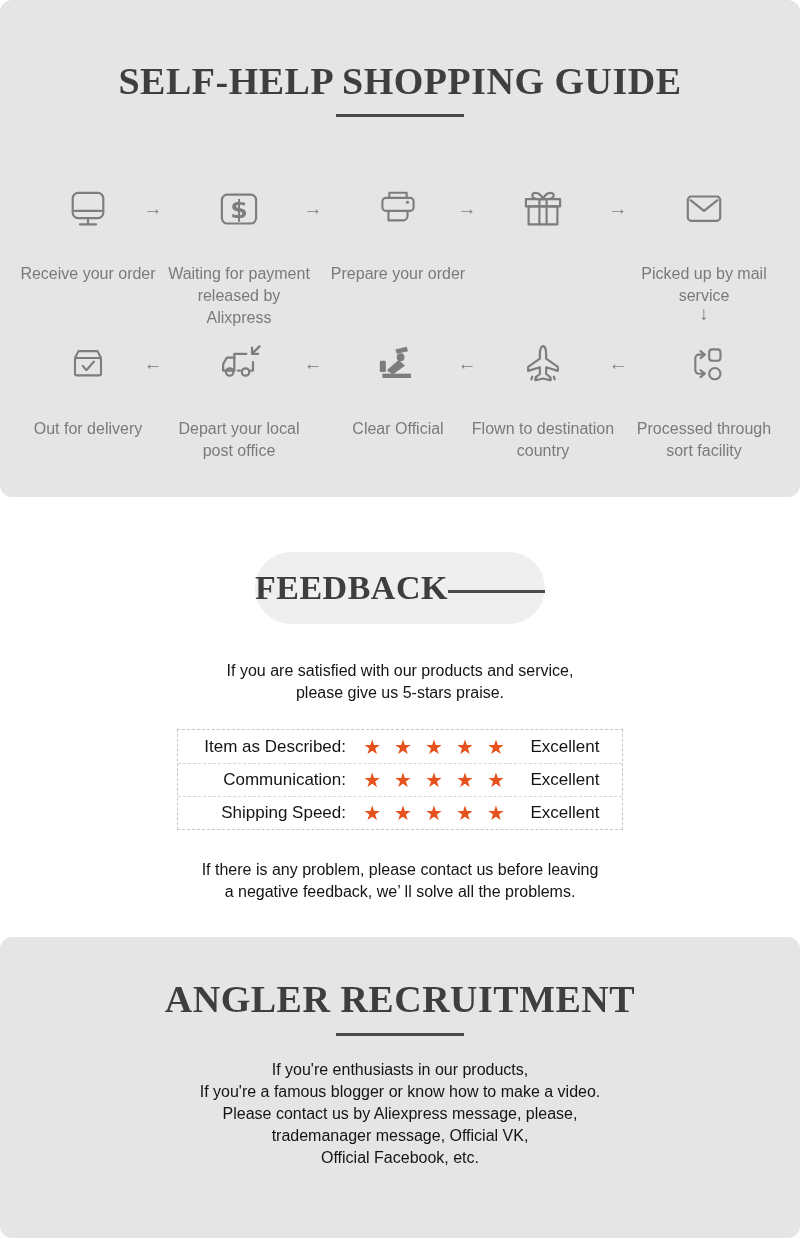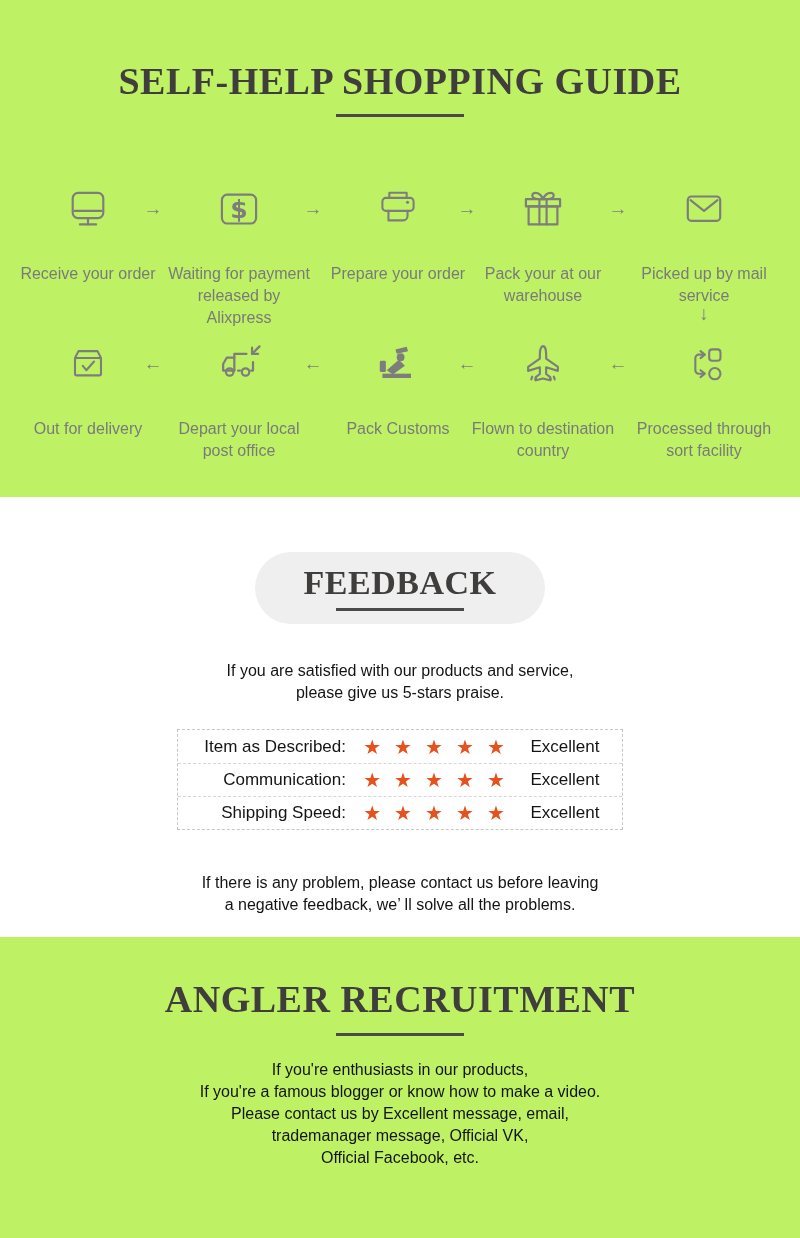--- a/index.html
+++ b/index.html
@@ -1,19 +1,19 @@
 <!DOCTYPE html>
 <html><head>
 <meta charset="utf-8">
 <style>
   * { margin:0; padding:0; box-sizing:border-box; }
   html,body { width:800px; background:#fff; font-family:"Liberation Sans", sans-serif; }
   body { height:1238px; overflow:hidden; }
 
-  .sec-gray { background:#bef264; }
+  .sec-gray { background:#e5e5e5;border-radius:12px; }
   .sec-white { background:#ffffff; }
 
   .serif-title { font-family:"Liberation Serif", serif; color:#403d3d; text-align:center;
                  font-weight:700; letter-spacing:0.5px; }
   .title-rule { width:128px; height:3px; background:#4a4a4a; margin:12px auto 0; }
 
   
   #guide { height:497px; padding-top:60px; }
   #guide .serif-title { font-size:38px; line-height:42px; }
   .flow { position:relative; height:312px; margin-top:64px; }
@@ -26,33 +26,33 @@
   .c1 { left:13px; } .c2 { left:164px; } .c3 { left:323px; } .c4 { left:468px; } .c5 { left:629px; }
   .p1 { left:141px; } .p2 { left:301px; } .p3 { left:455px; } .p4 { left:606px; }
   .down { left:692px; top:122px; }
   .flow svg { stroke:#7d7d7d; stroke-width:2.4; fill:none; stroke-linecap:round; stroke-linejoin:round; }
   .flow svg .fill { fill:#7d7d7d; stroke:none; }
   .flow svg text { fill:#7d7d7d; stroke:none; font-family:"DejaVu Sans", sans-serif; font-weight:bold; }
 
   
   #feedback { height:440px; }
   .pill { width:290px; height:72px; background:#efefef; border-radius:36px; margin:0 auto;
-          position:relative; top:55px; display:flex; flex-direction:column; align-items:center; justify-content:center; }
+          position:relative; top:55px; display:flex; flex-direction:row; align-items:center; justify-content:center; }
   .pill .serif-title { font-size:34px; line-height:36px; }
   .pill .title-rule { margin-top:7px; }
   .copy { text-align:center; font-size:16px; line-height:22px; color:#141414; }
   .intro { padding-top:91px; }
   .rate-table { width:446px; margin:25px auto 0; border:1px dashed #c6c6c6; }
   .rate-row { display:flex; align-items:center; height:33px; padding:0 14px; }
   .rate-row + .rate-row { border-top:1px dashed #d6d6d6; }
   .rate-label { width:154px; text-align:right; font-size:17px; color:#141414; }
   .rate-stars { flex:1; display:flex; justify-content:center; gap:13px;
                 color:#e5521d; font-size:20px; line-height:20px; }
   .rate-value { width:86px; text-align:center; font-size:17px; color:#141414; }
-  .outro { margin-top:42px; }
+  .outro { margin-top:29px; }
 
   
   #recruit { height:301px; padding-top:40px; }
   #recruit .serif-title { font-size:38px; line-height:44px;font-family:Liberation Serif, serif; }
   #recruit .copy { margin-top:23px; }
 </style>
 </head>
 <body>
 
 <section id="guide" class="sec-gray">
@@ -102,21 +102,20 @@
       <div class="icn">
         <svg width="54" height="54" viewBox="0 0 60 60">
             <rect x="11" y="18" width="38" height="8"></rect>
             <rect x="14" y="26" width="32" height="20"></rect>
             <line x1="26" y1="18" x2="26" y2="46"></line>
             <line x1="34" y1="18" x2="34" y2="46"></line>
             <path d="M30 18 C26 8 15 10 19 16 C21 18.5 27 18 30 18 Z"></path>
             <path d="M30 18 C34 8 45 10 41 16 C39 18.5 33 18 30 18 Z"></path>
           </svg>
       </div>
-      <div class="lbl">Pack your at our warehouse</div>
     </div>
     <div class="arr a1 p4">→</div>
 
     <div class="cell r1 c5">
       <div class="icn">
         <svg width="54" height="54" viewBox="0 0 60 60">
             <rect x="12" y="15" width="36" height="27" rx="4"></rect>
             <polyline points="15,19 30,31 45,19"></polyline>
           </svg>
       </div>
@@ -157,21 +156,21 @@
     <div class="cell r2 c3">
       <div class="icn">
         <svg width="52" height="52" viewBox="0 0 60 60">
             <path class="fill" d="M27 12 l13 -3 1.6 5 -13 3 z"></path>
             <circle class="fill" cx="33" cy="21" r="4.5"></circle>
             <path class="fill" d="M17 36 L31 24 L38 31 L24 41 Z"></path>
             <rect class="fill" x="12" y="40" width="33" height="5"></rect>
             <rect class="fill" x="9" y="25" width="7" height="13" rx="1.5"></rect>
           </svg>
       </div>
-      <div class="lbl">Pack Customs</div>
+      <div class="lbl">Clear Official</div>
     </div>
     <div class="arr a2 p3">←</div>
 
     <div class="cell r2 c4">
       <div class="icn">
         <svg width="54" height="54" viewBox="0 0 60 60">
             <path d="M30 9 c2 0 3.5 4 3.5 9 v5 l13 9 v4.5 l-13 -4 v7.5 l4.5 3.5 v3.5 l-8 -2 -8 2 v-3.5 l4.5 -3.5 v-7.5 l-13 4 V32 l13 -9 v-5 c0 -5 1.5 -9 3.5 -9 z"></path>
             <line x1="18" y1="43" x2="17" y2="46"></line>
             <line x1="22" y1="44" x2="21.4" y2="46.5"></line>
             <line x1="42" y1="43" x2="43" y2="46"></line>
@@ -250,17 +249,17 @@
     <div>a negative feedback, we’ ll solve all the problems.</div>
   </div>
 </section>
 
 <section id="recruit" class="sec-gray">
   <h1 class="serif-title">ANGLER RECRUITMENT</h1>
   <div class="title-rule"></div>
   <div class="copy">
     <div>If you're enthusiasts in our products,</div>
     <div>If you're a famous blogger or know how to make a video.</div>
-    <div>Please contact us by Excellent message, email,</div>
+    <div>Please contact us by Aliexpress message, please,</div>
     <div>trademanager message, Official VK,</div>
     <div>Official Facebook, etc.</div>
   </div>
 </section>
 
 </body></html>

